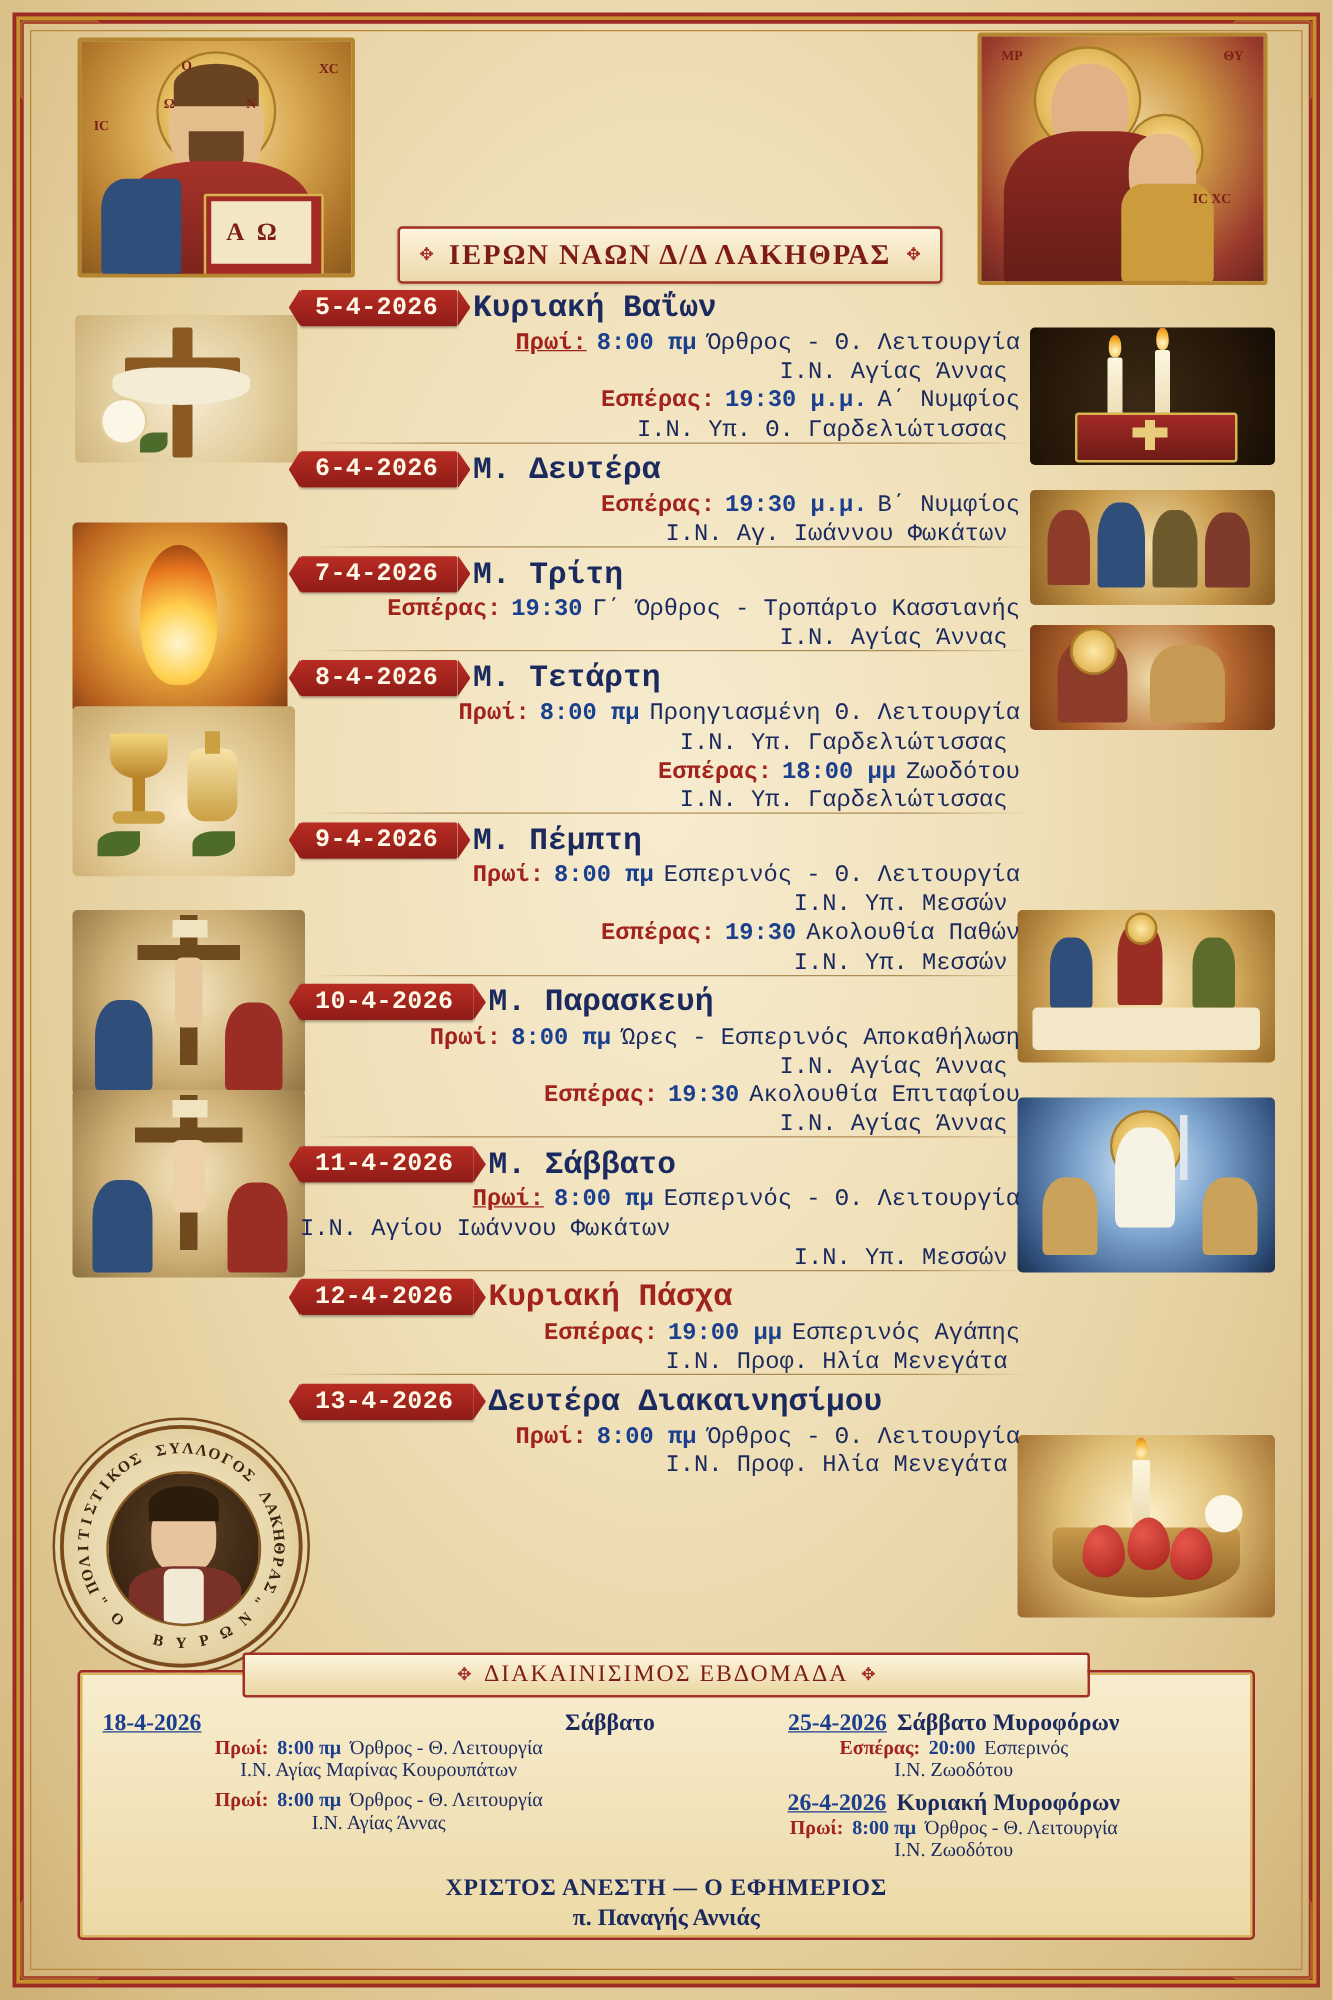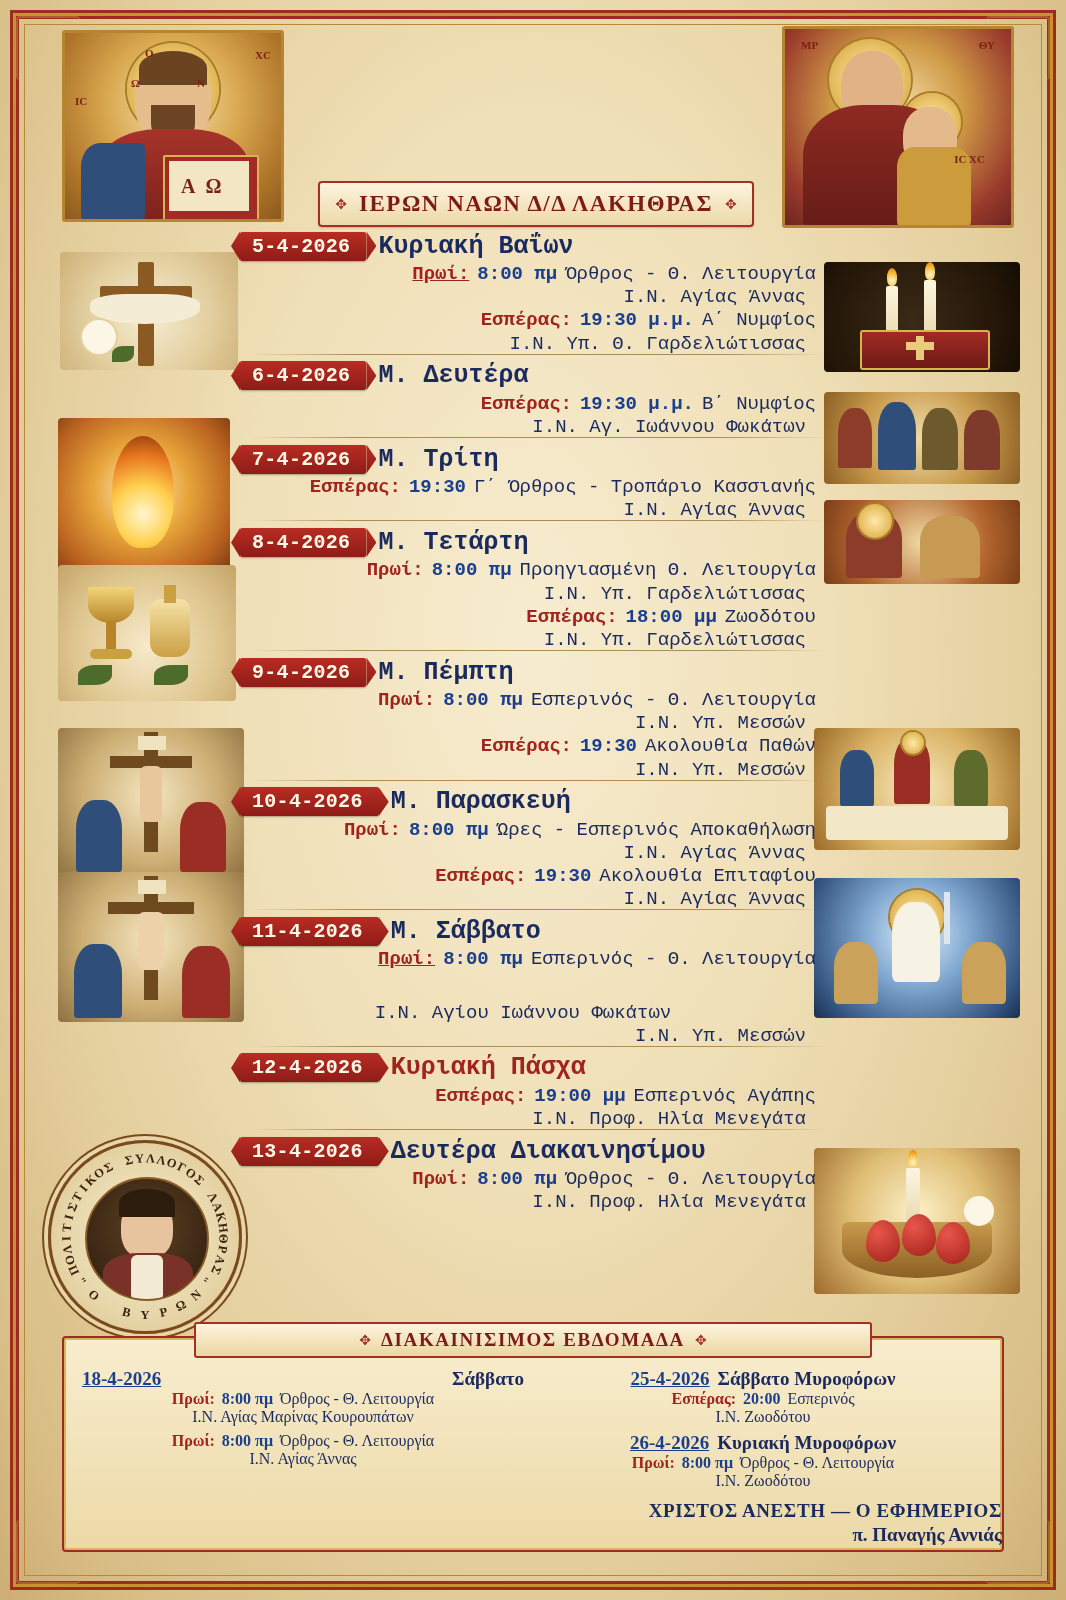--- a/index.html
+++ b/index.html
@@ -176,34 +176,34 @@
     border:2px solid #9d2b23;border-radius:4px;
     background:linear-gradient(#f8edcf,#ecd9a6);
     box-shadow:inset 0 0 0 2px #d8b45c;
   }
   .bottom-title{
     position:absolute;left:130px;right:130px;top:-16px;height:32px;
     background:linear-gradient(#fdf4dd,#ead6a2);
     border:2px solid #a33026;border-radius:3px;
     display:flex;align-items:center;justify-content:center;gap:10px;
   }
-  .bottom-title .bt{font-size:19px;font-weight:bold;color:#7d1b18;letter-spacing:1.6px;}
+  .bottom-title .bt{font-size:19px;font-weight:normal;color:#7d1b18;letter-spacing:1.6px;}
   .cols{position:absolute;left:18px;right:18px;top:30px;display:flex;gap:18px;}
   .col{flex:1;}
   .bentry{margin-bottom:6px;}
   .bhead{display:flex;gap:8px;align-items:baseline;justify-content:flex-start;}
   .bdate{font-size:19px;font-weight:bold;color:#1b3f8f;text-decoration:underline;}
   .bday{font-size:19px;font-weight:bold;color:#1b2a5e;}
   .brow{display:flex;gap:7px;align-items:baseline;}
   .blbl{font-size:16px;color:#a1231d;font-weight:bold;}
   .btime{font-size:16px;color:#1b3f8f;font-weight:bold;}
   .bdesc{font-size:16px;color:#1b2a5e;}
   .bplace{font-size:16px;color:#1b2a5e;text-align:center;}
   .footer{
-    position:absolute;left:0;right:0;bottom:4px;text-align:right;
+    position:absolute;left:0;right:0;bottom:4px;text-align:center;
   }
   .f1{font-size:19px;font-weight:bold;color:#1b2a5e;letter-spacing:.6px;}
   .f2{font-size:19px;font-weight:bold;color:#1b2a5e;margin-top:2px;}
   .egg{position:absolute;border-radius:50% 50% 50% 50%/60% 60% 40% 40%;background:radial-gradient(circle at 35% 30%, #e8564a, #a3211c);}
   .candleflame{position:absolute;width:10px;height:18px;border-radius:50% 50% 40% 40%;background:radial-gradient(circle at 50% 70%, #fff6c8, #f5b431 60%, #e0781e 100%);}
   .candlebody{position:absolute;background:linear-gradient(#fdf6e0,#e8d8ad);border-radius:2px;}
   .cross-v{position:absolute;background:#8a5a22;border-radius:2px;}
   .leaf{position:absolute;border-radius:50% 0 50% 0;background:#4d6b2a;}
 </style>
 </head>
@@ -470,21 +470,21 @@
         <div class="entry-head">
           <span class="date-tag">11-4-2026</span>
           <span class="day-name">Μ. Σάββατο</span>
         </div>
         <div class="rows">
           <div class="row line-right" style="justify-content: flex-end; padding-right: 0px;">
             <span class="lbl u">Πρωί:</span>
             <span class="time">8:00 πμ</span>
             <span class="desc">Εσπερινός - Θ. Λειτουργία</span>
           </div>
-          <div class="row line-right" style="justify-content: center; padding-right: 10px; margin-top: 30px;">
+          <div class="row line-right" style="justify-content: flex-start; padding-right: 10px;">
             <span class="place">Ι.Ν. Αγίου Ιωάννου Φωκάτων</span>
           </div>
           <div class="row line-right" style="justify-content: flex-end; padding-right: 10px;">
             <span class="place">Ι.Ν. Υπ. Μεσσών</span>
           </div>
         </div>
       </div>
       <div class="entry">
         <div class="entry-head">
           <span class="date-tag">12-4-2026</span>

